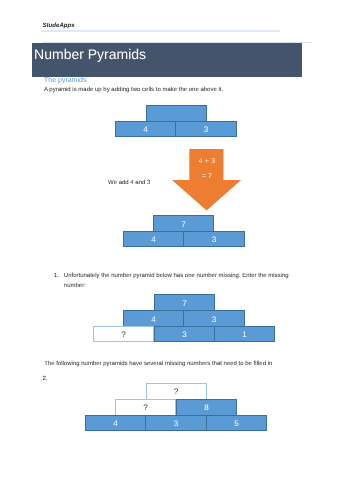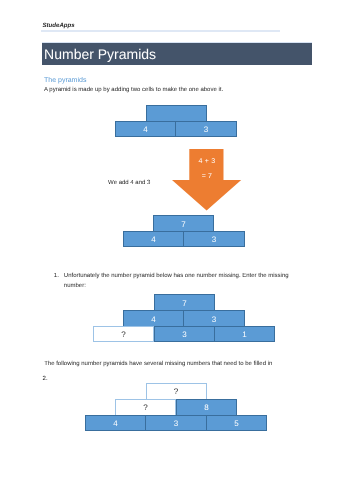--- a/index.html
+++ b/index.html
@@ -13,21 +13,21 @@
   .page { position:relative; width:354px; height:500px; background:#fff; }
   .abs { position:absolute; }
 
   
   .hdr-text { left:42.5px; top:21.8px; font-size:6.1px; font-weight:bold; font-style:italic;
               color:#262626; line-height:7px; white-space:nowrap; }
   .hdr-rule { left:41px; top:29.7px; width:239px; height:2px; background:#dfe8f5; }
 
   
   .banner-accent { left:42px; top:41.6px; width:270px; height:1.6px; background:#d7e3f3; }
-  .banner { left:42px; top:43.2px; width:270px; height:22px; background:#44546a; }
+  .banner { left:32px; top:43.2px; width:270px; height:34px; background:#44546a; }
   .banner-label { position:absolute; left:2.1px; top:4.2px; font-size:14px; line-height:14px;
                   color:#ffffff; white-space:nowrap; }
 
   
   .h2 { left:44px; top:76.5px; font-size:7px; line-height:8px; color:#5b9bd5; white-space:nowrap; }
   .para { font-size:6px; line-height:7.6px; color:#262626; }
 
   .qnum { font-size:6px; line-height:7.6px; color:#262626; }
 
   

